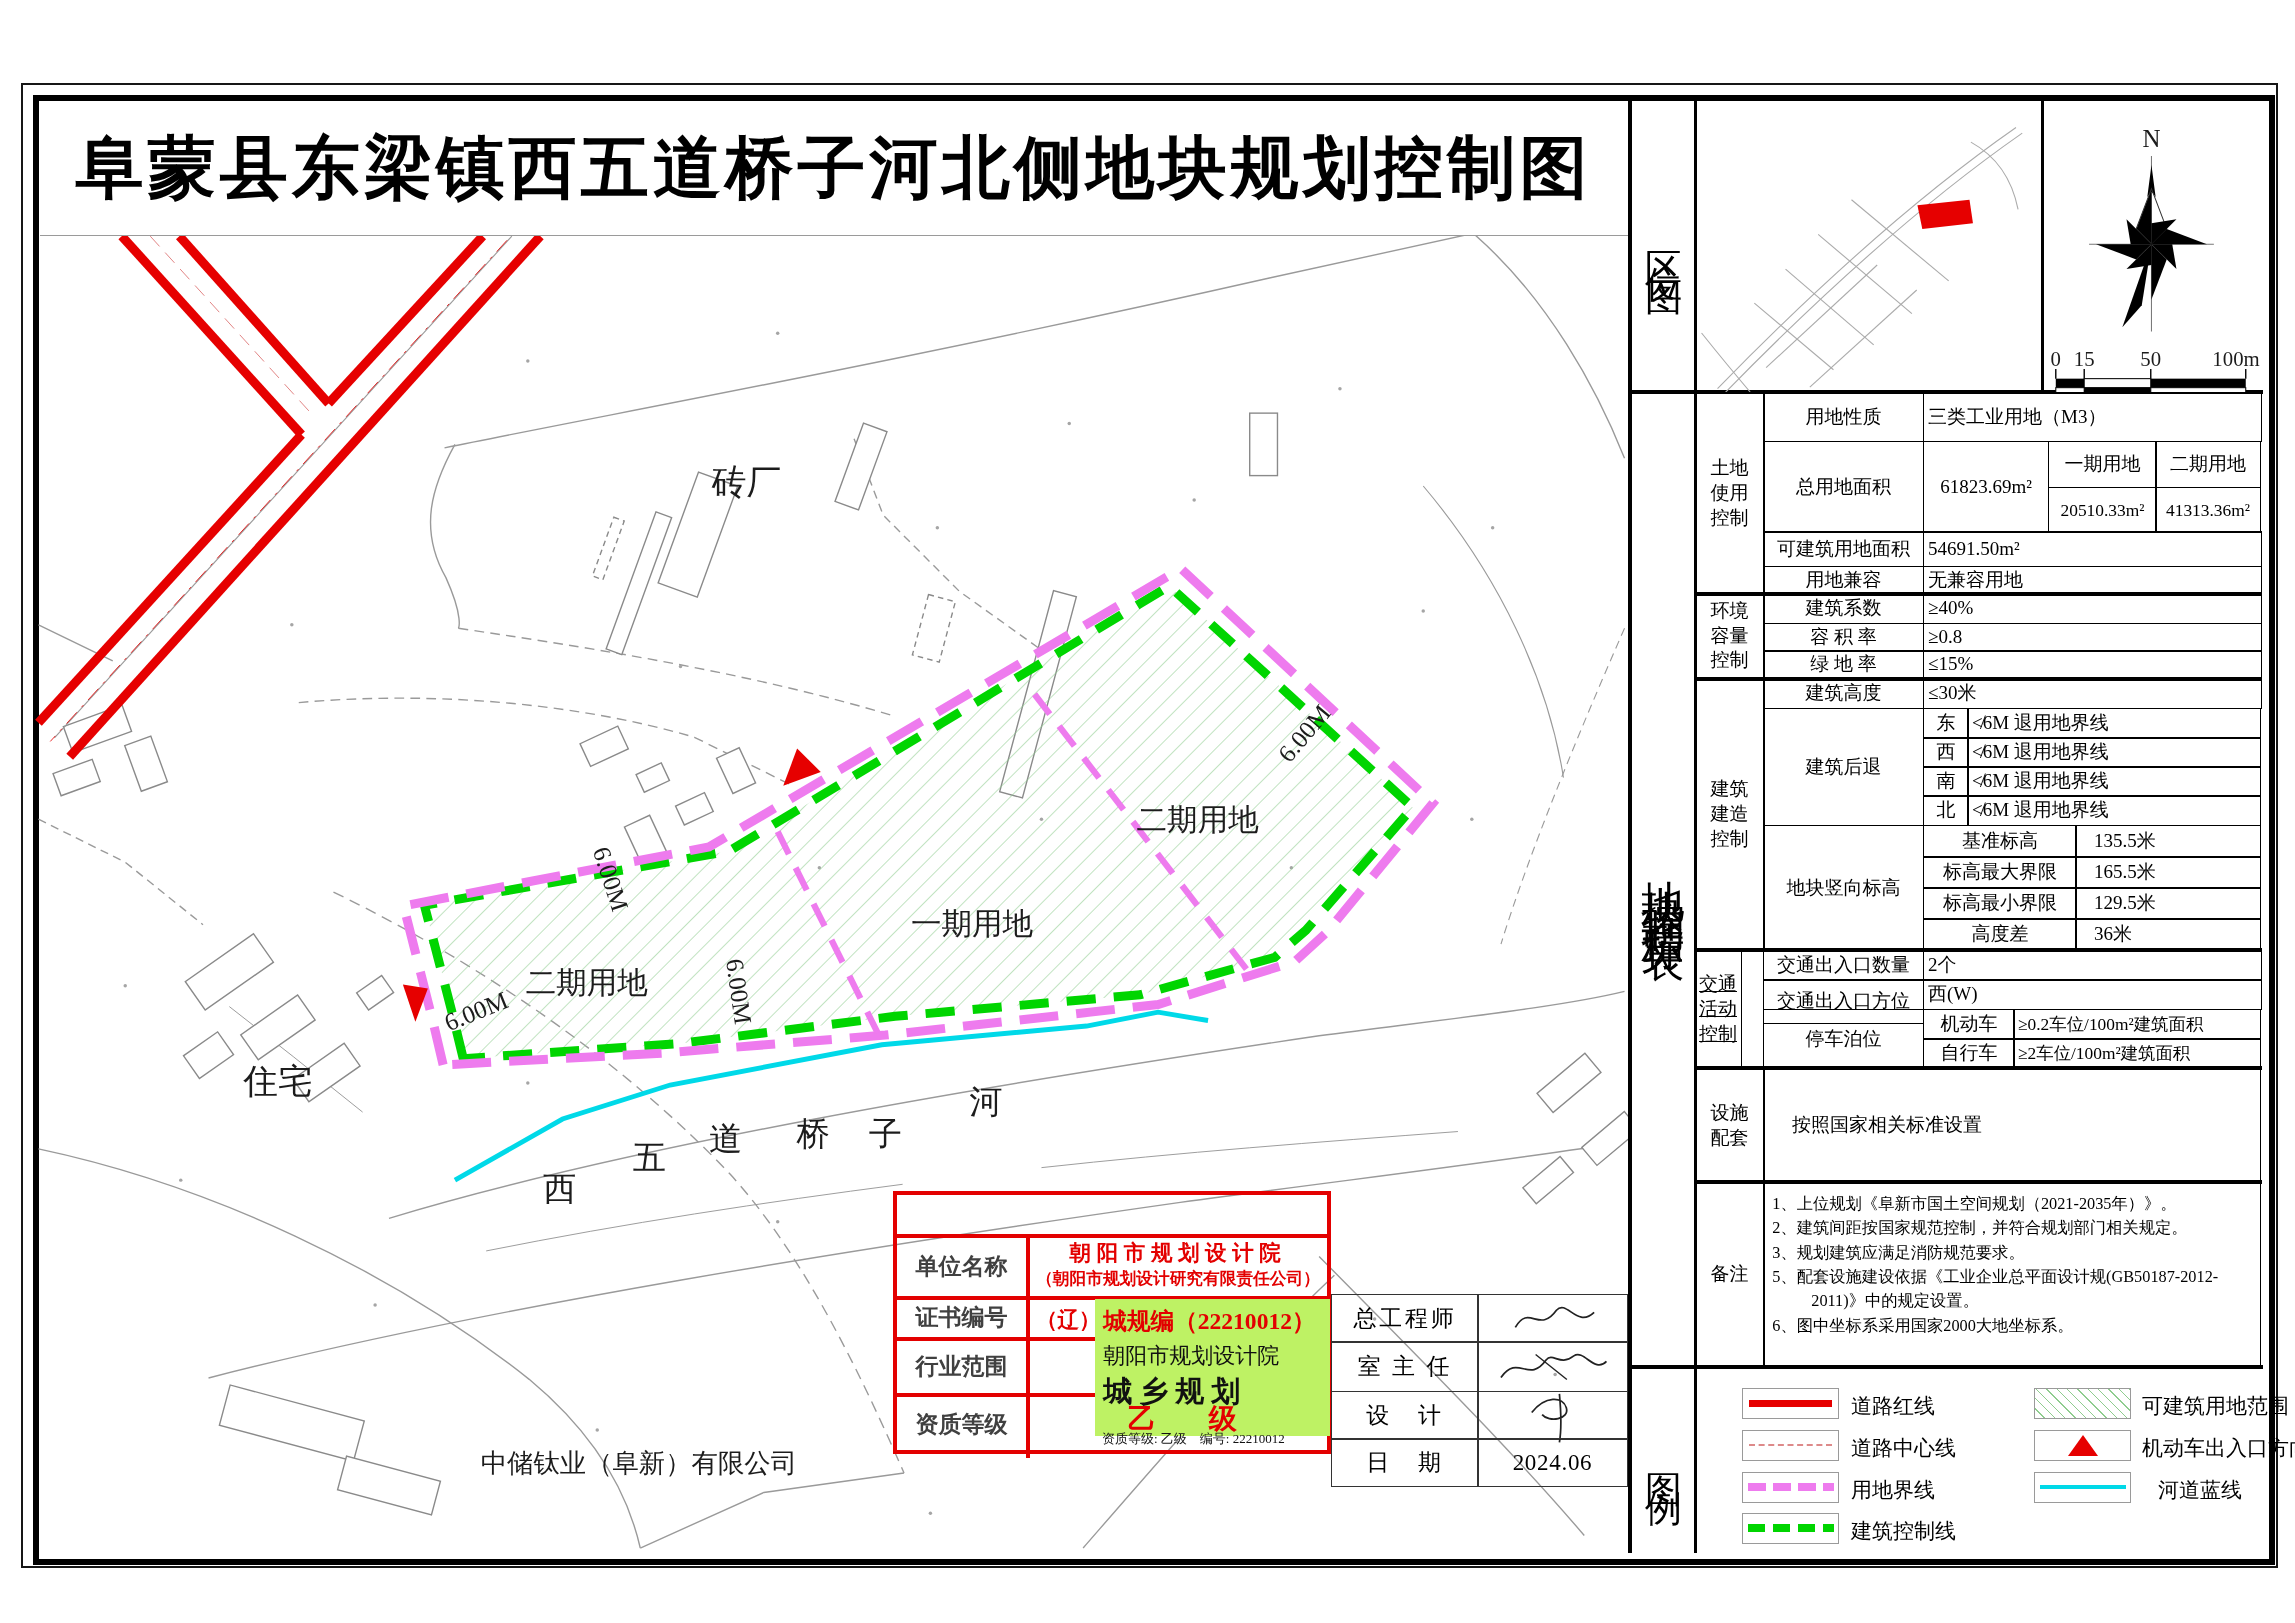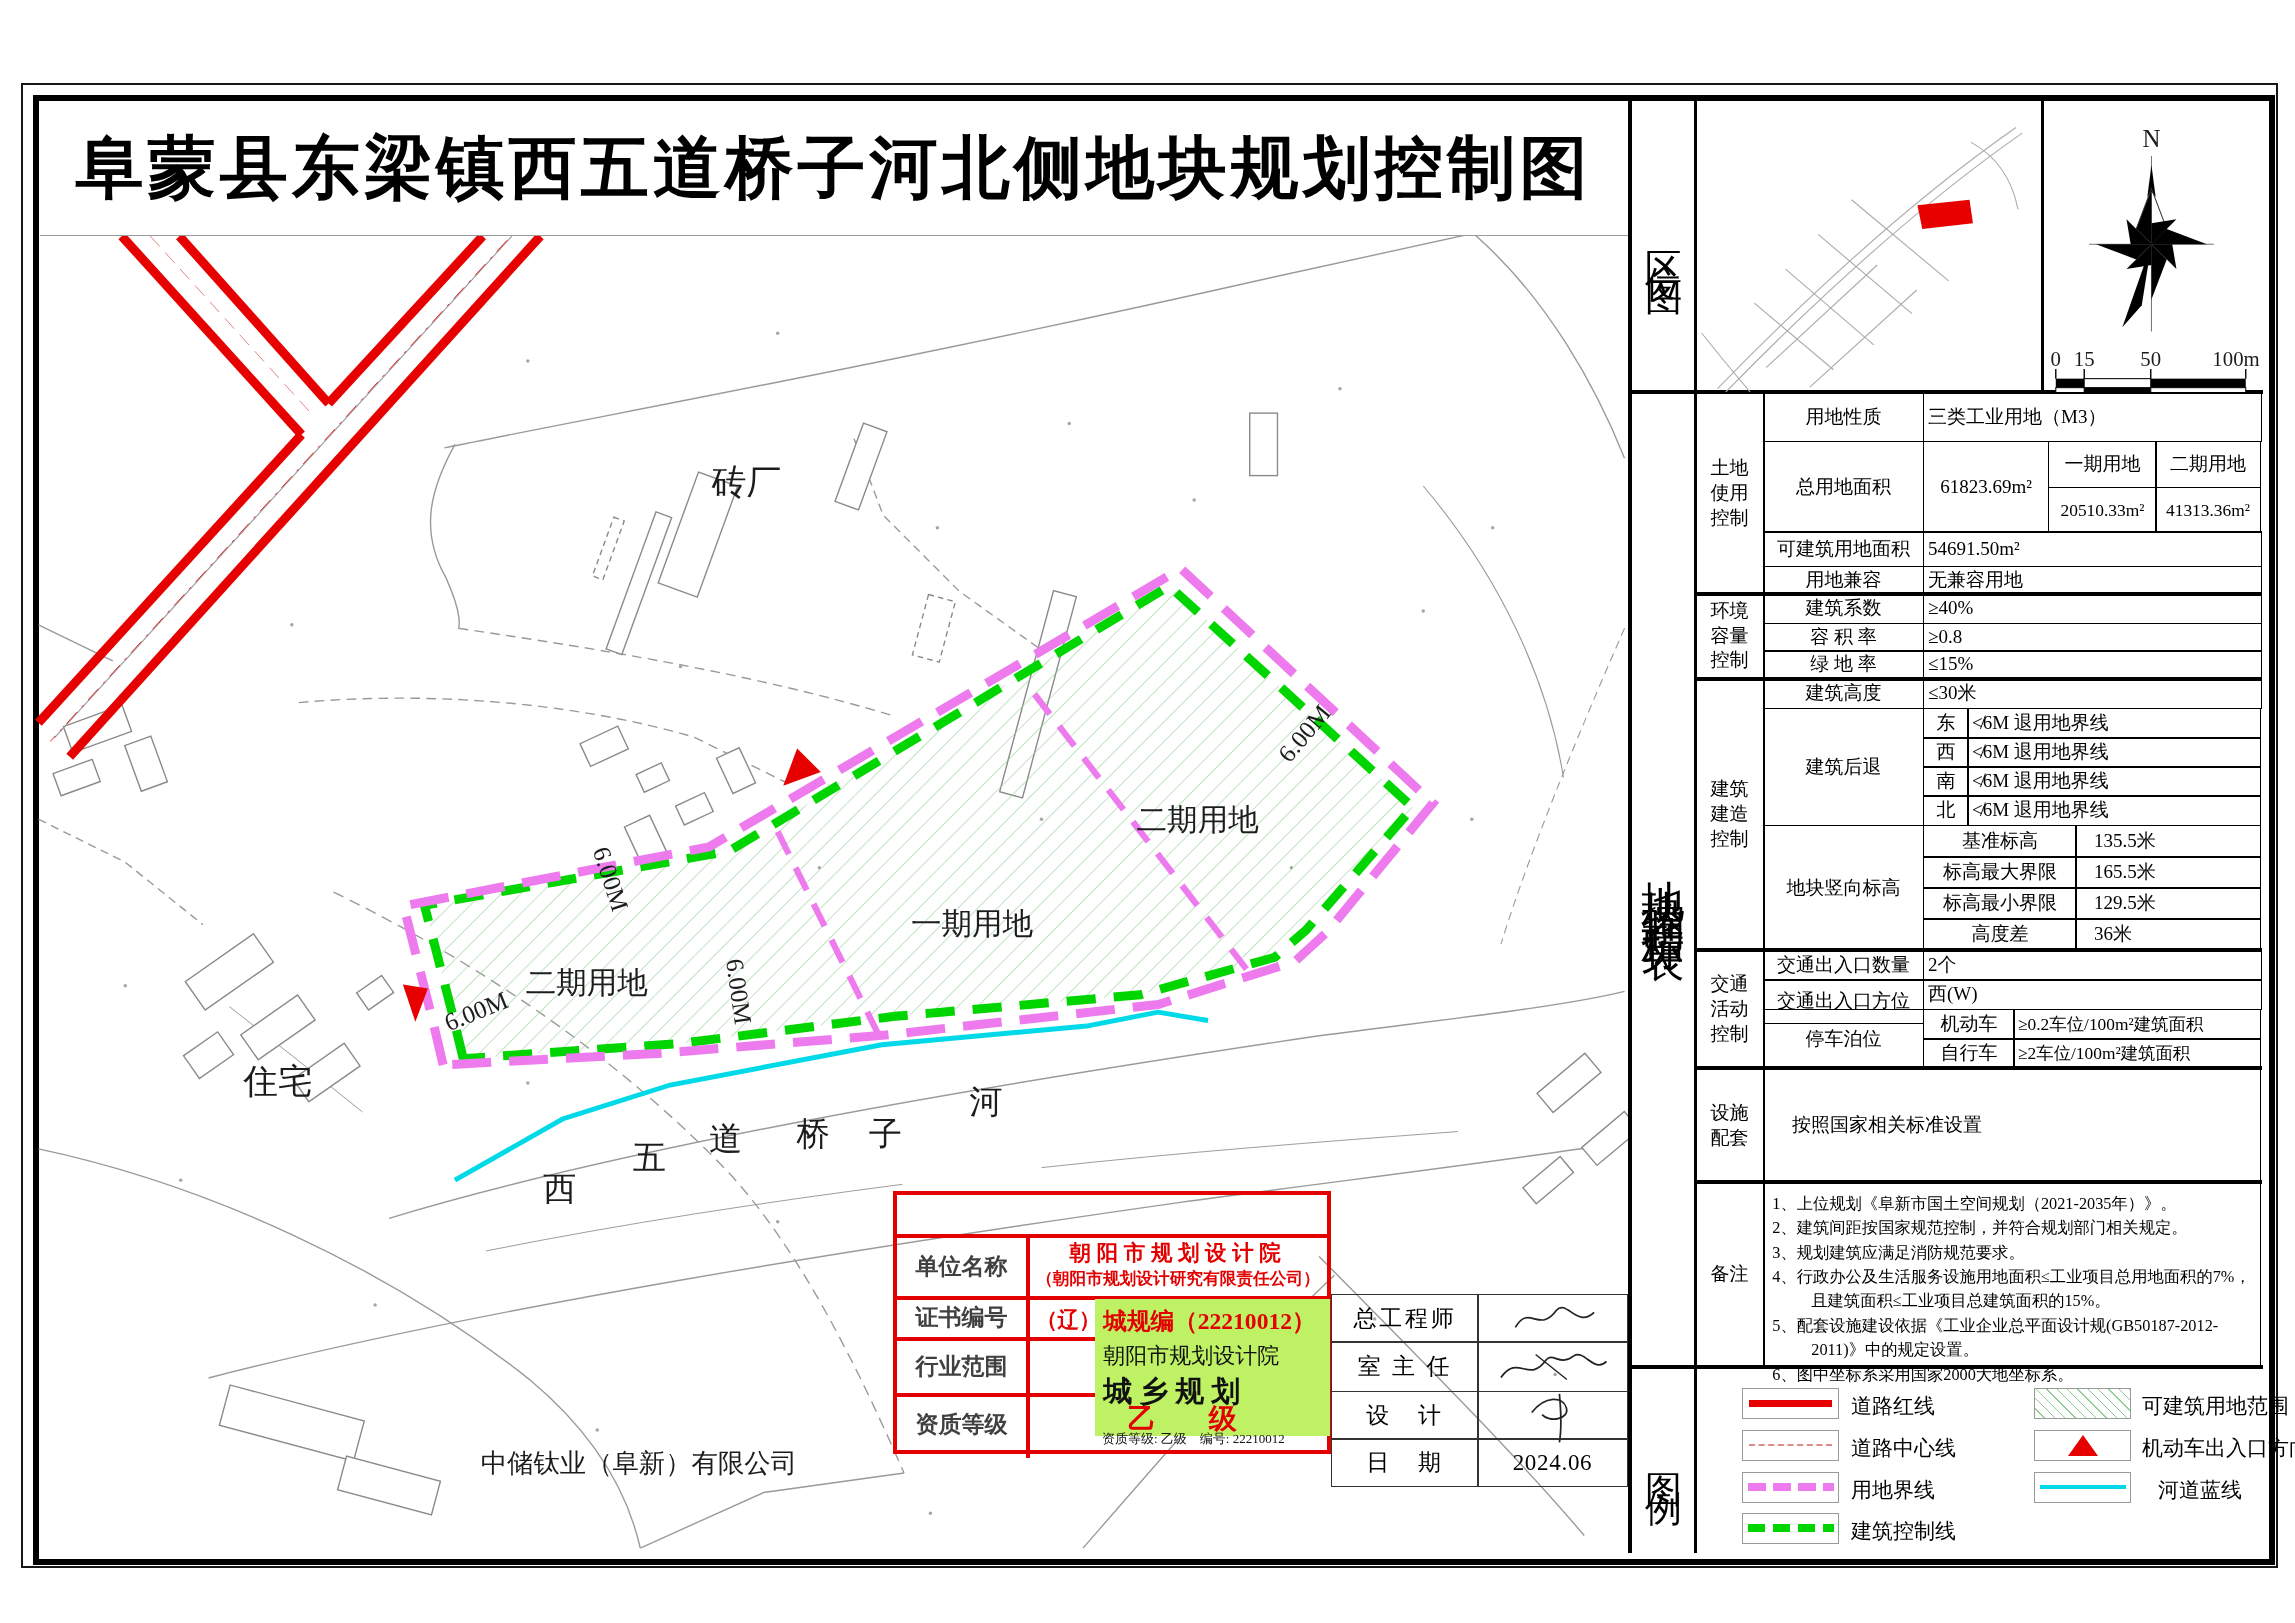--- a/index.html
+++ b/index.html
@@ -251,21 +251,21 @@
 
 <div class="tcell" style="left:1694px;top:392px;width:71px;height:203px;">土地
 使用
 控制</div>
 <div class="tcell" style="left:1694px;top:593px;width:71px;height:86px;">环境
 容量
 控制</div>
 <div class="tcell" style="left:1694px;top:678px;width:71px;height:273px;">建筑
 建造
 控制</div>
-<div class="tcell" style="left:1694px;top:950px;width:71px;height:119px;">交通
+<div class="tcell" style="left:1694px;top:950px;width:48px;height:119px;text-decoration:underline;">交通
 活动
 控制</div>
 <div class="tcell" style="left:1694px;top:1068px;width:71px;height:115px;">设施
 配套</div>
 <div class="tcell" style="left:1694px;top:1181px;width:71px;height:186px;">备注</div>
 
 <div class="tcell" style="left:1763px;top:392px;width:161px;height:50px;">用地性质</div>
 <div class="tcell" style="left:1763px;top:441px;width:161px;height:92px;">总用地面积</div>
 <div class="tcell" style="left:1763px;top:531px;width:161px;height:36px;">可建筑用地面积</div>
 <div class="tcell" style="left:1763px;top:566px;width:161px;height:29px;">用地兼容</div>
@@ -316,21 +316,20 @@
 <div class="tcell left" style="left:2013px;top:1009px;width:248px;height:30.5px;font-size:17.4px;">≥0.2车位/100m²建筑面积</div>
 <div class="tcell" style="left:1923px;top:1038px;width:92px;height:30.5px;">自行车</div>
 <div class="tcell left" style="left:2013px;top:1038px;width:248px;height:30.5px;font-size:17.4px;">≥2车位/100m²建筑面积</div>
 
 <div class="tcell left" style="left:1763px;top:1068px;width:498px;height:115px;padding-left:28px;">按照国家相关标准设置</div>
 
 <div class="notes-cell" style="left:1763px;top:1181px;width:498px;height:186px;">
   <div class="note-line">1、上位规划《阜新市国土空间规划（2021-2035年）》。</div>
   <div class="note-line">2、建筑间距按国家规范控制，并符合规划部门相关规定。</div>
   <div class="note-line">3、规划建筑应满足消防规范要求。</div>
-  <div class="note-line">4、行政办公及生活服务设施用地面积≤工业项目总用地面积的7%，且建筑面积≤工业项目总建筑面积的15%。</div>
   <div class="note-line">5、配套设施建设依据《工业企业总平面设计规(GB50187-2012-2011)》中的规定设置。</div>
   <div class="note-line">6、图中坐标系采用国家2000大地坐标系。</div>
 </div>
 
 <div class="abs hline" style="left:1694px;top:592px;width:568px;height:3.5px;"></div>
 <div class="abs hline" style="left:1694px;top:677px;width:568px;height:3.5px;"></div>
 <div class="abs hline" style="left:1694px;top:948px;width:568px;height:3.5px;"></div>
 <div class="abs hline" style="left:1694px;top:1066px;width:568px;height:3.5px;"></div>
 <div class="abs hline" style="left:1694px;top:1180px;width:568px;height:3.5px;"></div>
 

